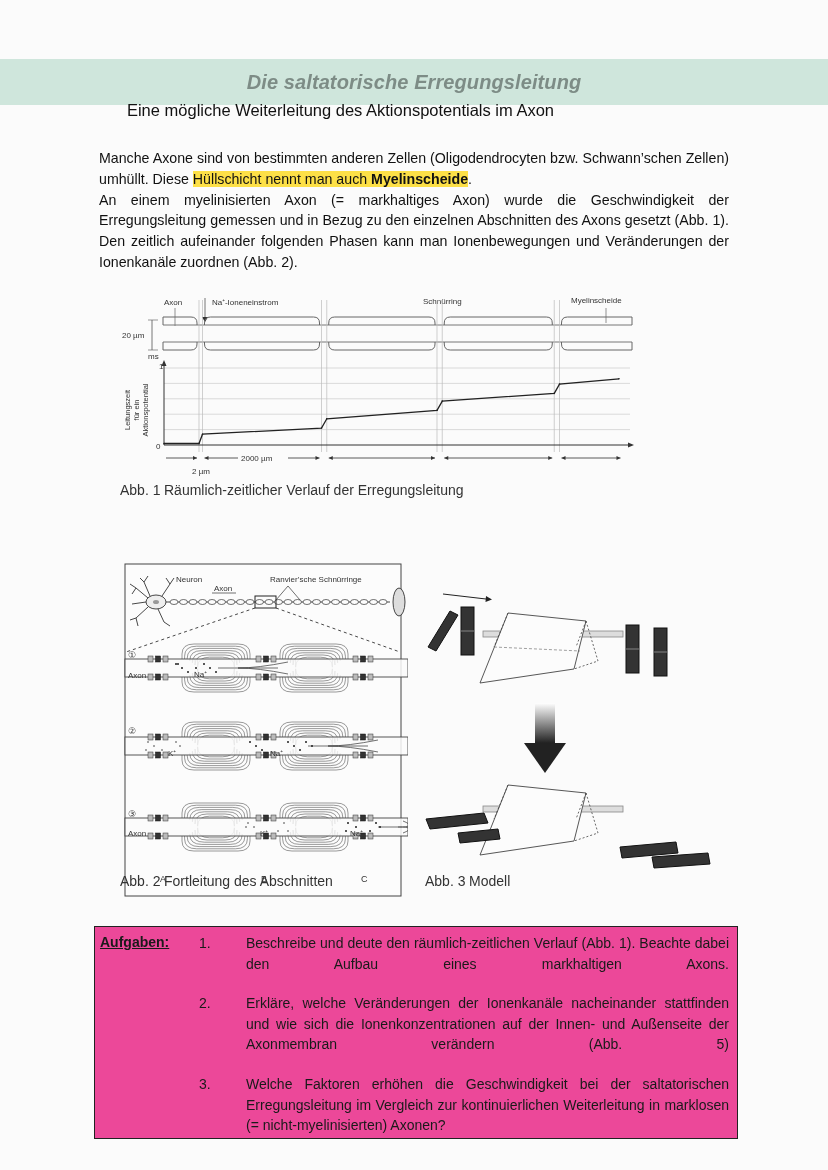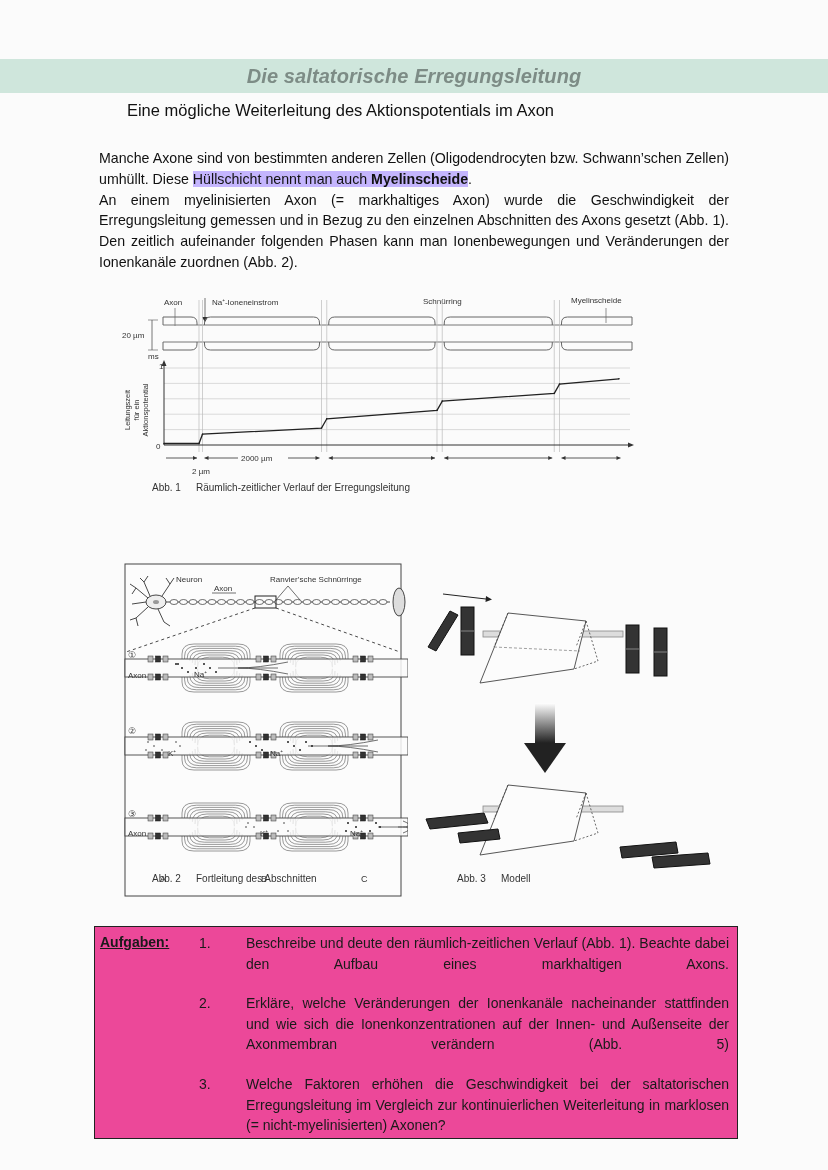--- a/index.html
+++ b/index.html
@@ -1,26 +1,26 @@
 <!DOCTYPE html>
 <html><head>
 <meta charset="utf-8">
 <style>
   html,body{margin:0;padding:0;background:#fbfbfb;}
   body{width:828px;height:1170px;position:relative;overflow:hidden;font-family:"Liberation Sans",sans-serif;color:#1a1a1a;}
-  .title-band{position:absolute;left:0;top:59px;width:828px;height:34px;background:#cfe6dc;display:flex;align-items:center;justify-content:center;}
+  .title-band{position:absolute;left:0;top:59px;width:828px;height:46px;background:#cfe6dc;display:flex;align-items:center;justify-content:center;}
   .title-band span{font-family:"Liberation Sans",sans-serif;font-style:italic;font-weight:bold;font-size:20px;color:#7d8c86;letter-spacing:0.1px;}
   .subtitle{position:absolute;left:0;top:101px;width:681px;text-align:center;font-size:16.5px;color:#111;}
   .intro{position:absolute;left:99px;top:148px;width:630px;font-size:14.2px;line-height:20.8px;text-align:justify;color:#111;}
   .intro p{margin:0;}
-  .hl{background:#c4b5fd;}
+  .hl{background:#fde047;}
   .intro b{font-weight:bold;}
   .fig{position:absolute;text-decoration:underline;}
   .fig svg text{font-family:"Liberation Sans",sans-serif;fill:#333;}
-  .caption{position:absolute;font-size:10px;color:#333;margin-left:32px;}
+  .caption{position:absolute;font-size:14px;color:#333;}
   .caption .lbl{display:inline-block;width:44px;}
   .tasks{position:absolute;left:94px;top:926px;width:644px;height:213px;border:1.2px solid #222;box-sizing:border-box;background:#ec4899;}
   .tasks .head{position:absolute;left:5px;top:7px;font-weight:bold;font-size:14px;text-decoration:underline;}
   .task{position:absolute;left:0;width:644px;font-size:14px;line-height:20.6px;}
   .task .num{position:absolute;left:104px;}
   .task .txt{position:absolute;left:151px;width:483px;text-align:justify;text-align-last:justify;}
   .task .txt.last-left{text-align-last:left;}
 </style>
 </head>
 <body>

